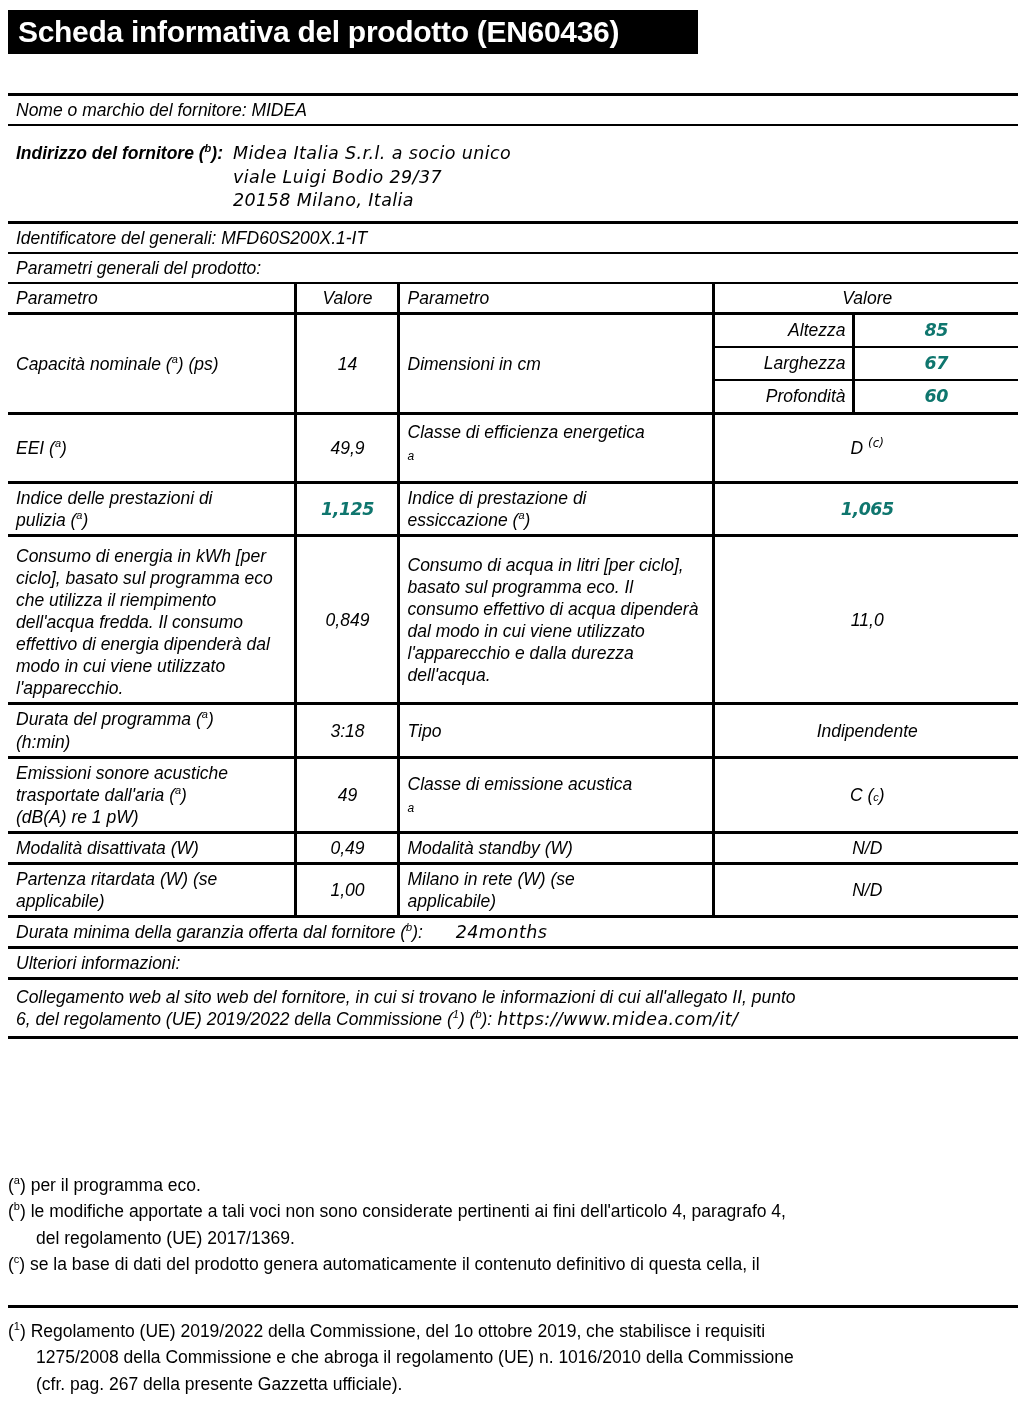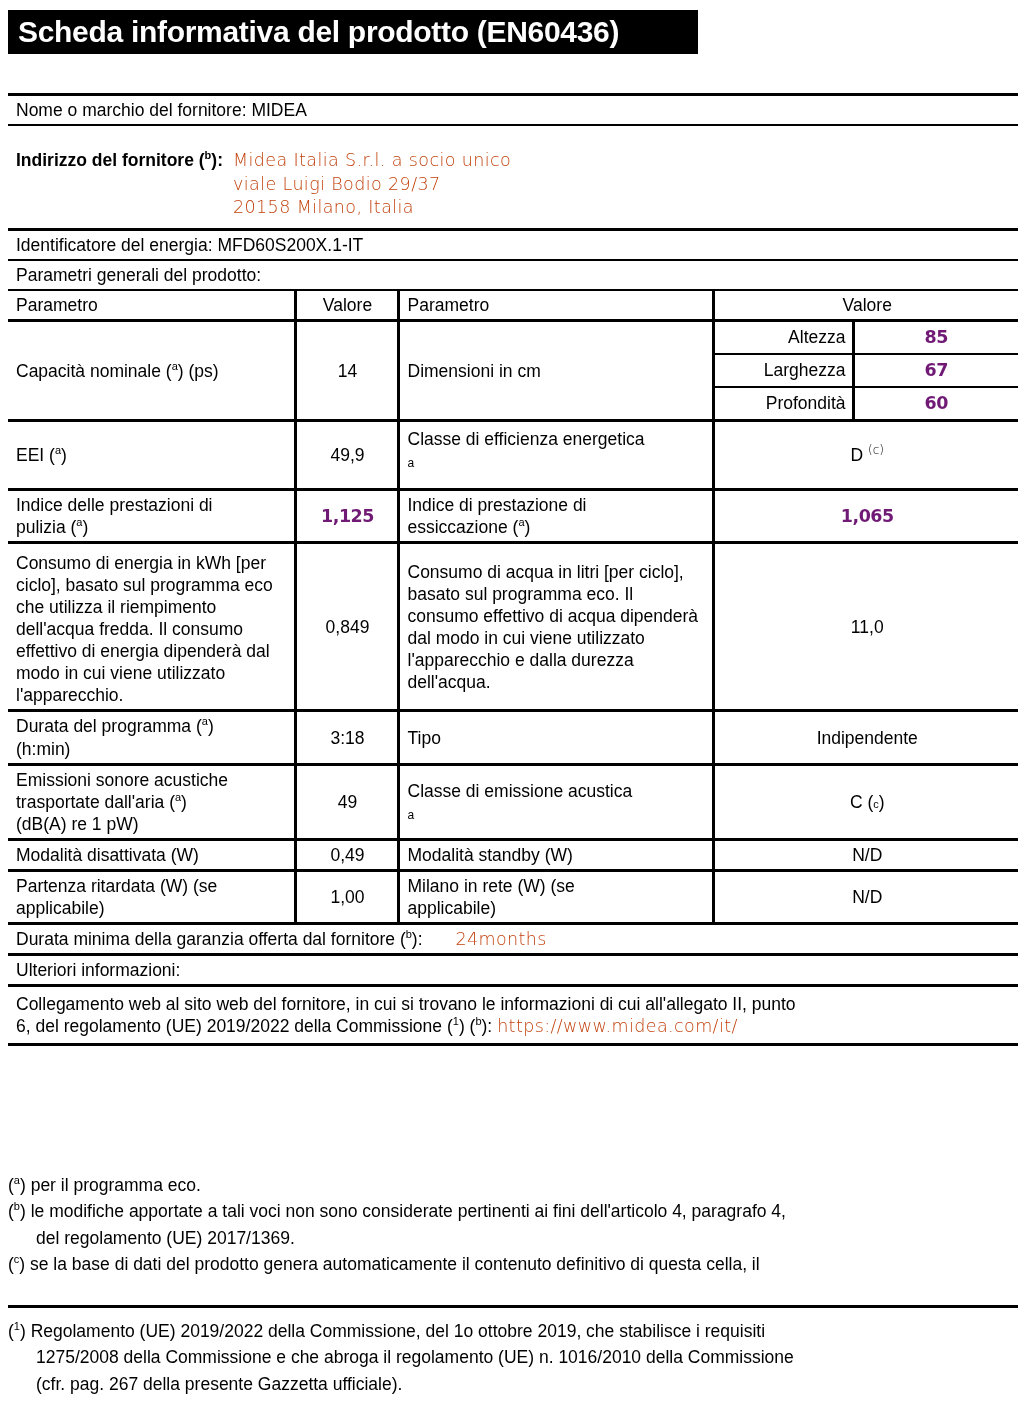--- a/index.html
+++ b/index.html
@@ -51,34 +51,35 @@
     width: 1010px;
     border-collapse: collapse;
     table-layout: fixed;
     font-size: 17.5px;
   }
   table.sheet td {
     border: 0;
     padding: 3px 6px 3px 8px;
     vertical-align: middle;
     line-height: 1.26;
+    font-style: italic;
   }
   
   .tb-top     { border-top: 3px solid #000 !important; }
   .tb-bot     { border-bottom: 3px solid #000 !important; }
   .tb-thin-bot{ border-bottom: 2px solid #000 !important; }
   .vline-l    { border-left: 3px solid #000 !important; }
 
   .ctr  { text-align: center; }
   .bold { font-weight: bold; }
-  .red  { color: #701a75; font-family: "DejaVu Sans", sans-serif; font-weight: bold; letter-spacing: -0.5px; }
+  .red  { color: #0f766e; font-family: "DejaVu Sans", sans-serif; font-weight: bold; letter-spacing: -0.5px; }
   .light {
     font-family: "DejaVu Sans", sans-serif;
     font-weight: 300;
-    color: #c2410c;
+    color: #000000;
     letter-spacing: 0.4px;
   }
   .sup {
     font-size: 11px;
     vertical-align: super;
     line-height: 0;
   }
   .sup-light {
     font-size: 12px;
     vertical-align: super;
@@ -141,34 +142,34 @@
       <col style="width:315px">
       <col style="width:305px">
     </colgroup>
     <tbody>
 
       <tr>
         <td colspan="4" class="tb-top tb-thin-bot">Nome o marchio del fornitore: MIDEA</td>
       </tr>
 
       <tr>
-        <td colspan="4" class="tb-bot" style="padding-top:23px;padding-bottom:8px;">
+        <td colspan="4" class="tb-bot" style="padding-top:16px;padding-bottom:8px;">
           <div style="display:flex; align-items:flex-start;">
             <span class="bold" style="white-space:nowrap;"><span>Indirizzo del fornitore (</span><span class="sup">b</span><span>):</span></span>
             <span class="light" style="margin-left:10px; line-height:1.35;">
               <div>Midea Italia S.r.l. a socio unico</div>
               <div>viale Luigi Bodio 29/37</div>
               <div>20158 Milano, Italia</div>
             </span>
           </div>
         </td>
       </tr>
 
       <tr>
-        <td colspan="4" class="tb-thin-bot">Identificatore del energia: MFD60S200X.1-IT</td>
+        <td colspan="4" class="tb-thin-bot">Identificatore del generali: MFD60S200X.1-IT</td>
       </tr>
 
       <tr>
         <td colspan="4" class="tb-thin-bot">Parametri generali del prodotto:</td>
       </tr>
 
       <tr>
         <td class="tb-bot">Parametro</td>
         <td class="tb-bot vline-l ctr">Valore</td>
         <td class="tb-bot vline-l">Parametro</td>

